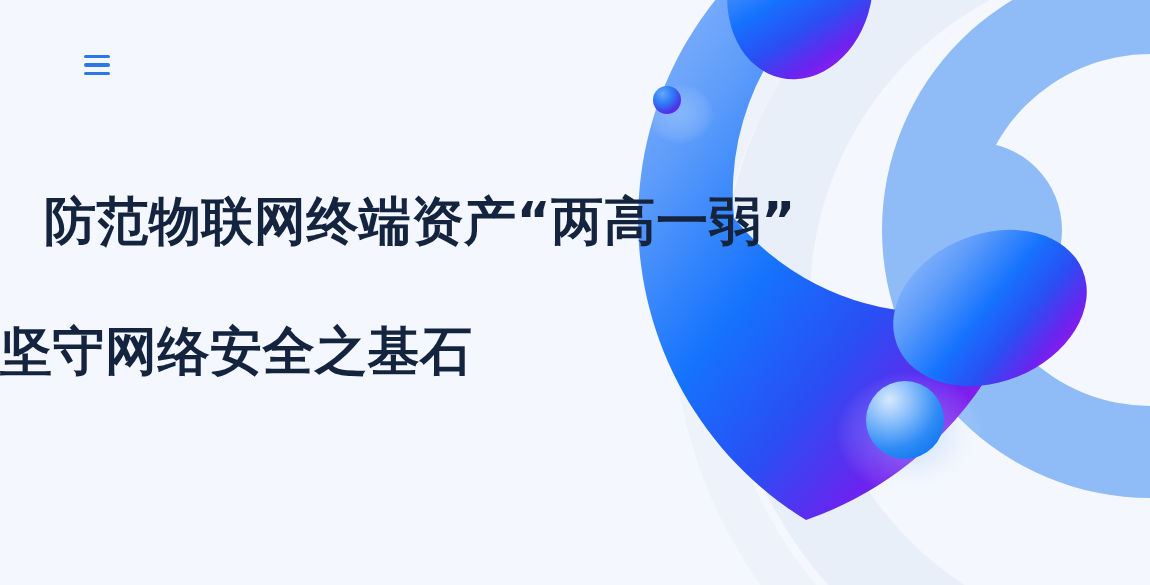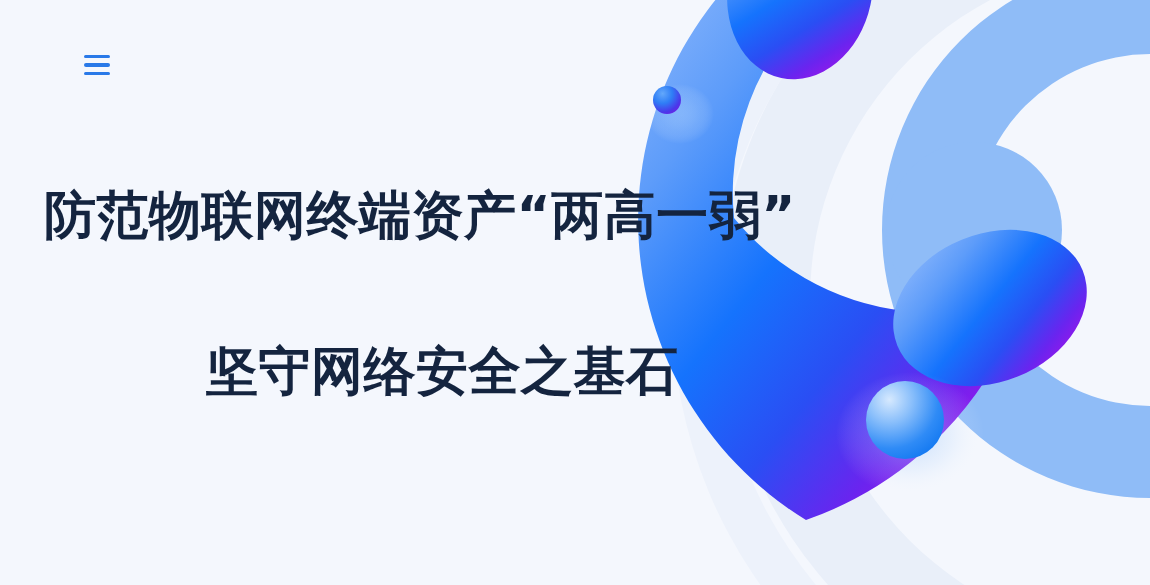--- a/index.html
+++ b/index.html
@@ -62,28 +62,28 @@
     z-index: 10;
   }
   .title-line {
     color: #14243f;
     font-family: "DejaVu Sans", "Liberation Sans", sans-serif;
     font-weight: 700;
     font-size: 52px;
     line-height: 1.15;
     letter-spacing: 0.5px;
     white-space: nowrap;
+    margin-top: 6px;
     -webkit-font-smoothing: antialiased;
   }
   #title-line-1 {
     padding-left: 44px;
   }
   #title-line-2 {
-    padding-left: 206px;
-    margin-top: 96px;
+    margin-top: 70px;
   }
 </style>
 </head>
 <body>
 
 <div id="slide">
 
   <svg id="art" viewBox="0 0 1150 585" preserveAspectRatio="none" xmlns="http://www.w3.org/2000/svg">
     <defs>
       <linearGradient id="gradMainArc" x1="0.18" y1="0" x2="0.9" y2="0.95">

